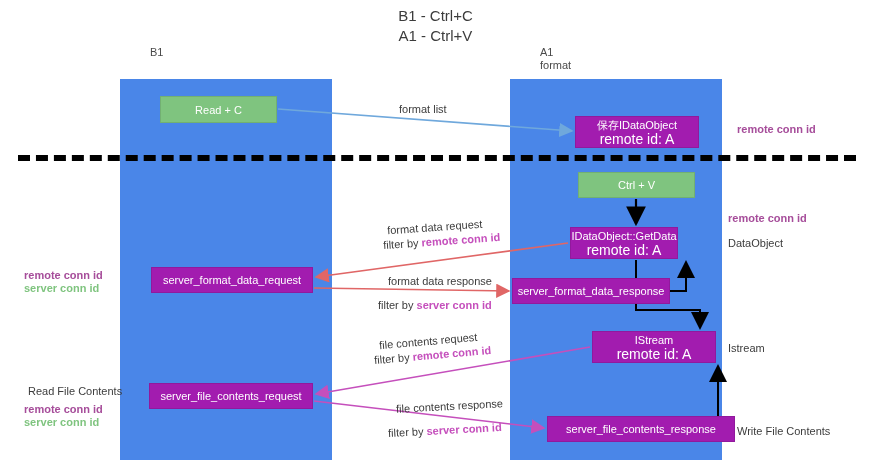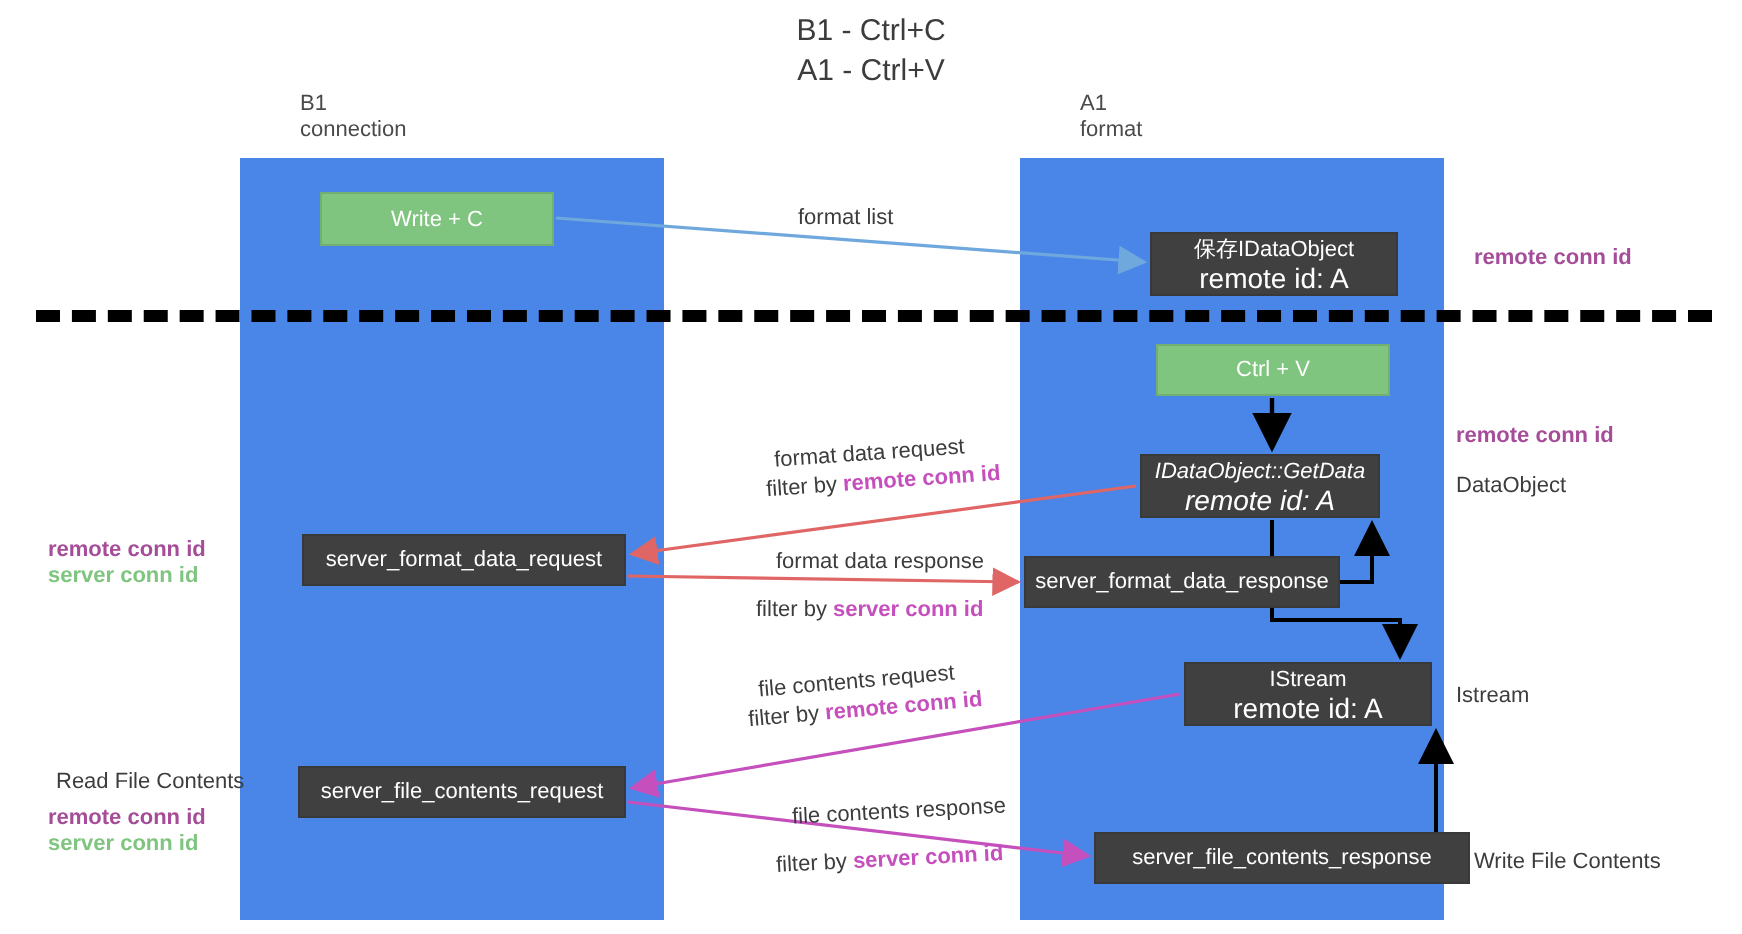--- a/index.html
+++ b/index.html
@@ -44,27 +44,27 @@
   .node{
     box-sizing:border-box;
     display:flex;flex-direction:column;
     align-items:center;justify-content:center;
     text-align:center;
     color:#ffffff;
     font-size:11px;line-height:14px;
     border:1px solid rgba(0,0,0,.10);
   }
   .node.green{background:#7fc47f;}
-  .node.orange{background:#404040;}
+  .node.orange{background:#a21caf;}
   .node .l2{font-size:14px;line-height:14px;}
 
   #n-ctrlc{left:160px;top:96px;width:117px;height:27px;}
   #n-idataobject{left:575px;top:116px;width:124px;height:32px;}
   #n-ctrlv{left:578px;top:172px;width:117px;height:26px;}
-  #n-getdata{left:570px;top:227px;width:120px;height:32px;font-style:italic;}
+  #n-getdata{left:570px;top:227px;width:108px;height:32px;}
   #n-fmt-req{left:151px;top:267px;width:162px;height:26px;}
   #n-fmt-resp{left:512px;top:278px;width:158px;height:26px;}
   #n-istream{left:592px;top:331px;width:124px;height:32px;}
   #n-file-req{left:149px;top:383px;width:164px;height:26px;}
   #n-file-resp{left:547px;top:416px;width:188px;height:26px;align-items:center;}
 
   
   .ann{font-size:11px;line-height:14px;color:#3c3c3c;white-space:nowrap;}
   .ann .purple2{color:#c54fbc;font-weight:bold;}
 
@@ -100,21 +100,20 @@
 
 <div id="canvas">
 
   <div class="abs" id="title">
     <div>B1 - Ctrl+C</div>
     <div>A1 - Ctrl+V</div>
   </div>
 
   <div class="abs col-header" id="hdr-b1">
     <div>B1</div>
-    <div>connection</div>
   </div>
   <div class="abs col-header" id="hdr-a1">
     <div>A1</div>
     <div>format</div>
   </div>
 
   <div class="abs lane" id="lane-b1"></div>
   <div class="abs lane" id="lane-a1"></div>
 
   <svg id="wires">
@@ -148,21 +147,21 @@
     <path d="M590,347 L316,394" stroke="#c54fbc" stroke-width="1.6" fill="none" marker-end="url(#ah-purple)"></path>
 
     <path d="M314,401 L544,428" stroke="#c54fbc" stroke-width="1.6" fill="none" marker-end="url(#ah-purple)"></path>
 
     <path d="M718,416 L718,366" stroke="#000000" stroke-width="2" fill="none" marker-end="url(#ah-black)"></path>
   </svg>
 
   <div class="abs" id="divider"></div>
 
   <div class="abs node green" id="n-ctrlc">
-    <div>Write + C</div>
+    <div>Read + C</div>
   </div>
 
   <div class="abs node orange" id="n-idataobject">
     <div>保存IDataObject</div>
     <div class="l2">remote id: A</div>
   </div>
 
   <div class="abs node green" id="n-ctrlv">
     <div>Ctrl + V</div>
   </div>

